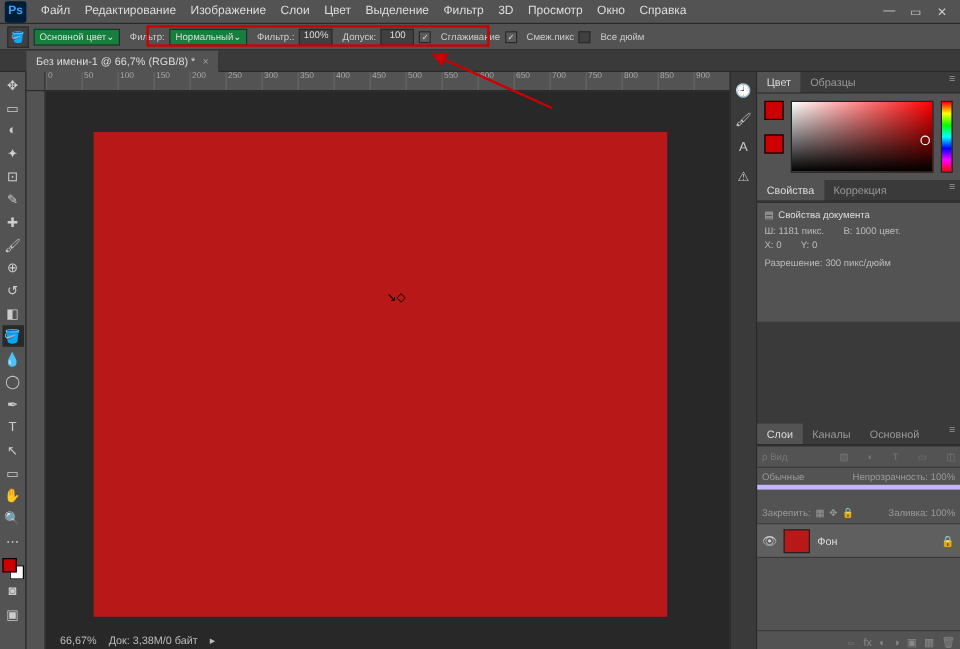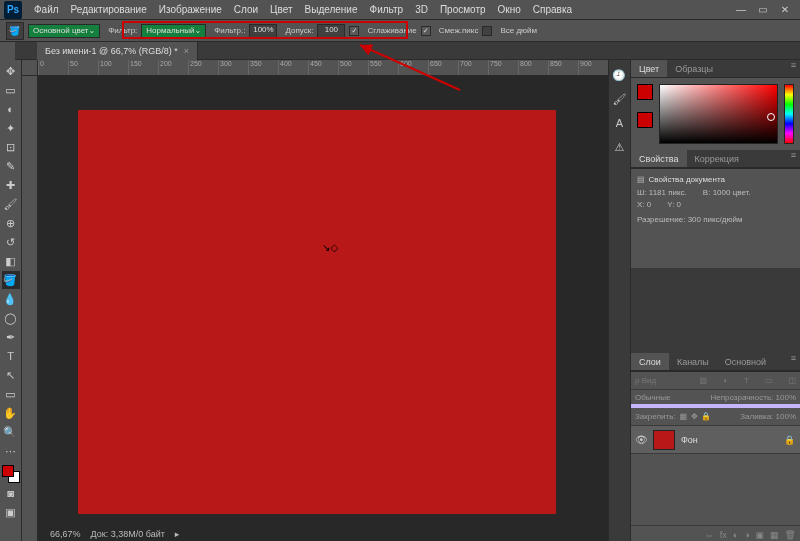--- a/index.html
+++ b/index.html
@@ -9,21 +9,21 @@
 .menu-item { padding:0 6px; font-size:10px; color:#ddd; cursor:pointer; }
 .win-controls { margin-left:auto; display:flex; gap:8px; padding-right:4px; }
 .win-controls span { width:14px; height:14px; display:flex; align-items:center; justify-content:center; color:#ccc; font-size:10px; }
 .options-bar { background:#535353; height:22px; display:flex; align-items:center; padding:0 6px; gap:4px; border-bottom:1px solid #2a2a2a; font-size:9px; position:relative; }
 .tool-icon-box { width:18px; height:18px; background:#404040; border:1px solid #2a2a2a; display:flex; align-items:center; justify-content:center; }
 .label-sm { color:#ccc; font-size:8px; margin-left:4px; }
 .dropdown-sm { background:#15803d; border:1px solid #2a2a2a; height:14px; padding:0 4px; display:flex; align-items:center; font-size:8px; color:#ddd; min-width:50px; }
 .input-sm { background:#404040; border:1px solid #2a2a2a; height:14px; width:28px; text-align:center; font-size:8px; color:#ddd; }
 .checkbox-sm { width:10px; height:10px; background:#5a5a5a; border:1px solid #2a2a2a; display:inline-flex; align-items:center; justify-content:center; font-size:7px; color:#ddd; }
 .highlight-box { position:absolute; border:2px solid #c00; left:122px; top:1px; width:286px; height:18px; pointer-events:none; }
-.tab-row { background:#3a3a3a; height:18px; display:flex; align-items:center; border-bottom:1px solid #2a2a2a; padding-left:22px;margin-left:15px; }
+.tab-row { background:#3a3a3a; height:18px; display:flex; align-items:center; border-bottom:1px solid #2a2a2a; padding-left:22px; }
 .doc-tab { background:#535353; height:18px; padding:0 8px; display:flex; align-items:center; font-size:9px; color:#ddd; border-right:1px solid #2a2a2a; }
 .doc-tab .close { margin-left:6px; color:#999; font-size:9px; }
 .main-area { display:flex; height:483px; }
 .toolbar-left { width:22px; background:#535353; border-right:1px solid #2a2a2a; display:flex; flex-direction:column; align-items:center; padding-top:2px; gap:1px; }
 .tool-btn { width:18px; height:18px; display:flex; align-items:center; justify-content:center; color:#ccc; font-size:11px; cursor:pointer; }
 .tool-btn.active { background:#2a2a2a; }
 .swatch-pair { position:relative; width:18px; height:18px; margin-top:4px; }
 .swatch-fg { position:absolute; width:12px; height:12px; background:#c00; border:1px solid #000; top:0; left:0; }
 .swatch-bg { position:absolute; width:12px; height:12px; background:#fff; border:1px solid #000; bottom:0; right:0; }
 .canvas-wrap { flex:1; background:#282828; position:relative; overflow:hidden; }
@@ -44,21 +44,21 @@
 .color-swatches { display:flex; flex-direction:column; gap:2px; }
 .cswatch { width:16px; height:16px; border:1px solid #000; }
 .color-picker { flex:1; height:60px; background:linear-gradient(to bottom, rgba(0,0,0,0), #000), linear-gradient(to right, #fff, #f00); position:relative; border:1px solid #222; }
 .hue-strip { width:10px; height:60px; background:linear-gradient(to bottom,#f00,#ff0,#0f0,#0ff,#00f,#f0f,#f00); border:1px solid #222; }
 .props-panel { background:#535353; padding:6px; font-size:8px; color:#bbb; flex:0 0 100px; border-top:1px solid #2a2a2a; }
 .props-row { display:flex; gap:16px; margin:3px 0; }
 .spacer { flex:1; }
 .layers-panel { background:#535353; border-top:1px solid #2a2a2a; display:flex; flex-direction:column; height:172px; }
 .layers-tools { height:18px; display:flex; align-items:center; gap:16px; padding:0 4px; font-size:8px; color:#777; border-bottom:1px solid #3a3a3a; }
 .layers-opts { height:18px; display:flex; align-items:center; padding:0 4px; font-size:8px; color:#999; border-bottom:4px solid #c4b5fd; justify-content:space-between; }
-.layers-locks { height:18px; display:flex; align-items:center; padding:0 4px; font-size:8px; color:#999; border-bottom:1px solid #3a3a3a; gap:4px; }
+.layers-locks { height:18px; display:flex; align-items:center; padding:0 4px; font-size:8px; color:#999; border-bottom:1px solid #3a3a3a; gap:4px;margin-top:11px; }
 .layer-row { height:28px; display:flex; align-items:center; background:#5f5f5f; border-bottom:1px solid #3a3a3a; padding:0 4px; gap:6px; }
 .layer-eye { width:12px; font-size:10px; color:#ccc; }
 .layer-thumb { width:22px; height:20px; background:#b81818; border:1px solid #222; }
 .layer-name { font-size:9px; color:#ddd; flex:1; }
 .layer-lock { font-size:9px; color:#aaa; }
 .layers-footer { margin-top:auto; height:18px; display:flex; align-items:center; justify-content:flex-end; gap:6px; padding:0 4px; color:#888; font-size:9px; border-top:1px solid #3a3a3a; }
 .arrow-svg { position:absolute; left:350px; top:40px; pointer-events:none; }
 .panel-burger { margin-left:auto; padding:0 4px; color:#999; }
 </style>
 </head>

